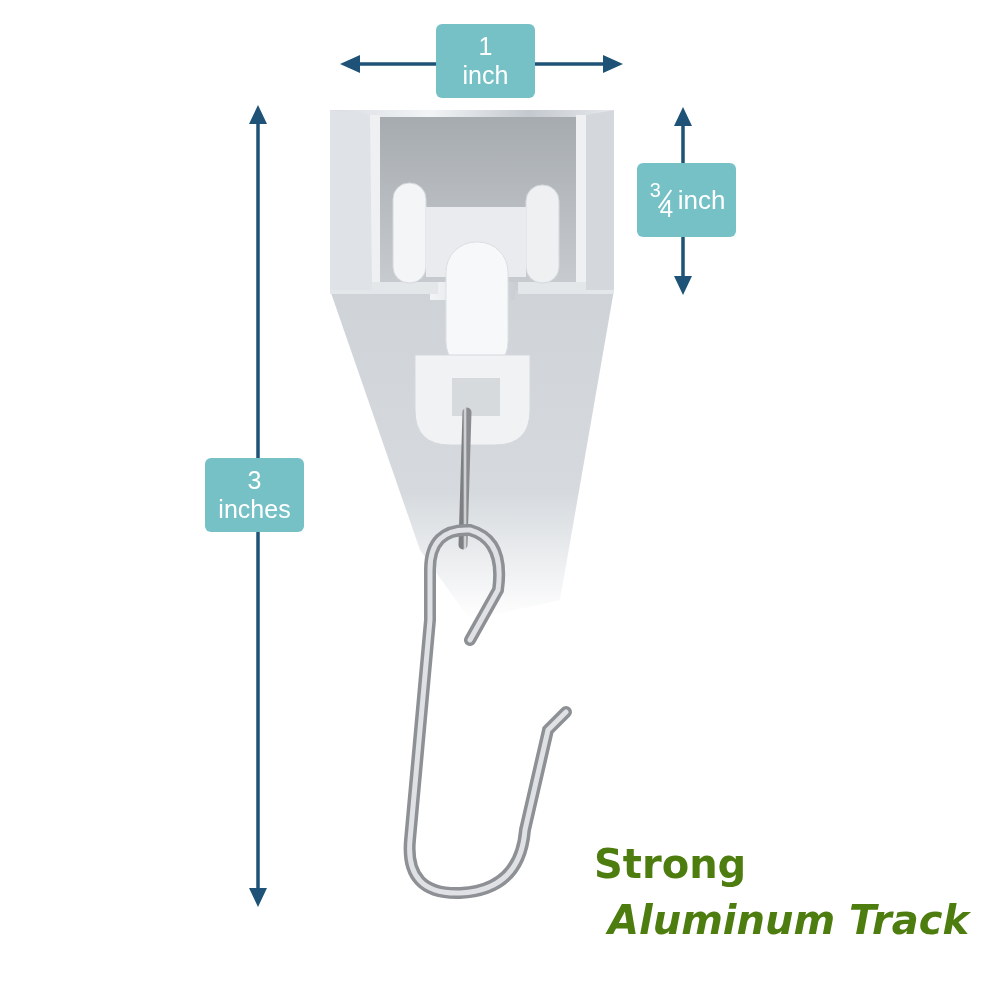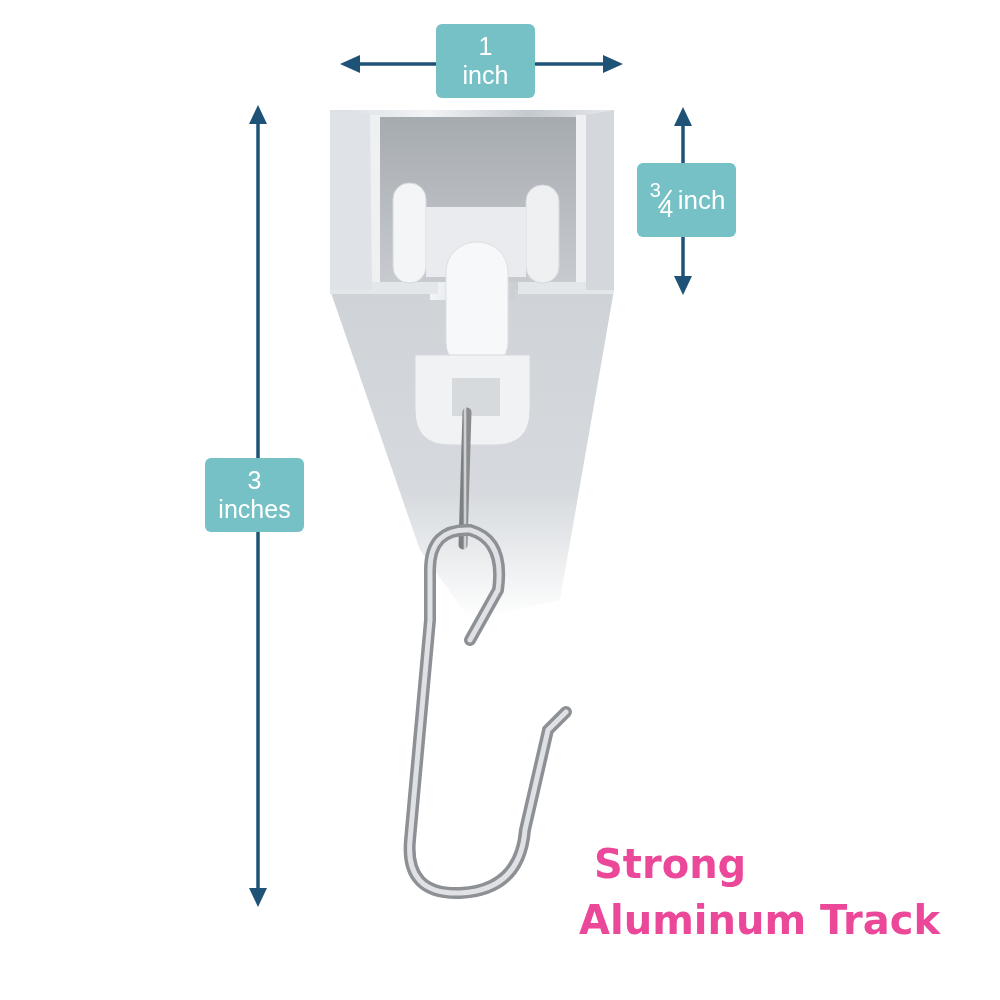--- a/index.html
+++ b/index.html
@@ -8,21 +8,21 @@
     position: absolute; background: #76c1c6; color: #ffffff; border-radius: 6px;
     display: flex; flex-direction: column; align-items: center; justify-content: center;
     font-family: "Liberation Sans", sans-serif; font-size: 25px; line-height: 29px; text-align: center;
   }
   .frac { display: flex; align-items: center; font-size: 26px; }
   .frac .num { position: relative; display: inline-block; width: 30px; height: 44px; }
   .frac .num .n { position: absolute; left: 2px; top: -2px; font-size: 20px; }
   .frac .num .d { position: absolute; left: 12px; top: 16px; font-size: 24px; }
   .frac .num .slash { position: absolute; left: 6px; top: 20px; width: 22px; height: 2px; background: #fff; transform: rotate(-55deg); }
   .caption {
-    position: absolute; color: #ec4899; font-family: "DejaVu Sans", sans-serif; font-weight: bold;
+    position: absolute; color: #4d7c0f; font-family: "DejaVu Sans", sans-serif; font-weight: bold;
     font-size: 40px; line-height: 52px;
   }
   svg { position: absolute; left: 0; top: 0; }
 </style>
 </head>
 <body>
 
 <svg width="1000" height="1000" viewBox="0 0 1000 1000">
   <defs>
     <linearGradient id="metal" x1="0" y1="0" x2="1" y2="0">
@@ -108,13 +108,13 @@
     <span>inch</span>
   </div>
 </div>
 
 <div class="label-box" style="left:205px; top:458px; width:99px; height:74px;">
   <span>3</span>
   <span>inches</span>
 </div>
 
 <div class="caption" style="left:594px; top:838px;">Strong</div>
-<div class="caption" style="left:579px; top:894px;">Aluminum Track</div>
+<div class="caption" style="left:608px; top:894px;font-style:italic;">Aluminum Track</div>
 
 </body></html>

